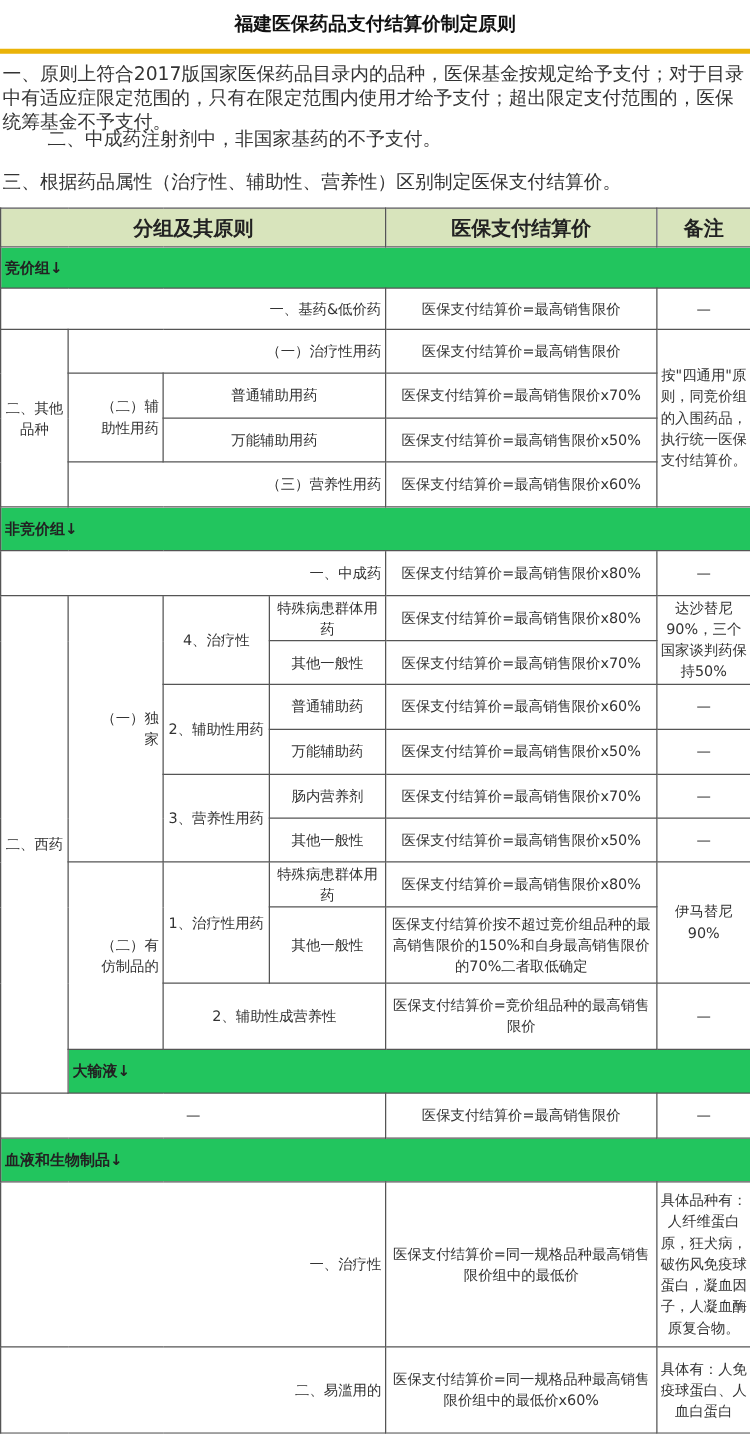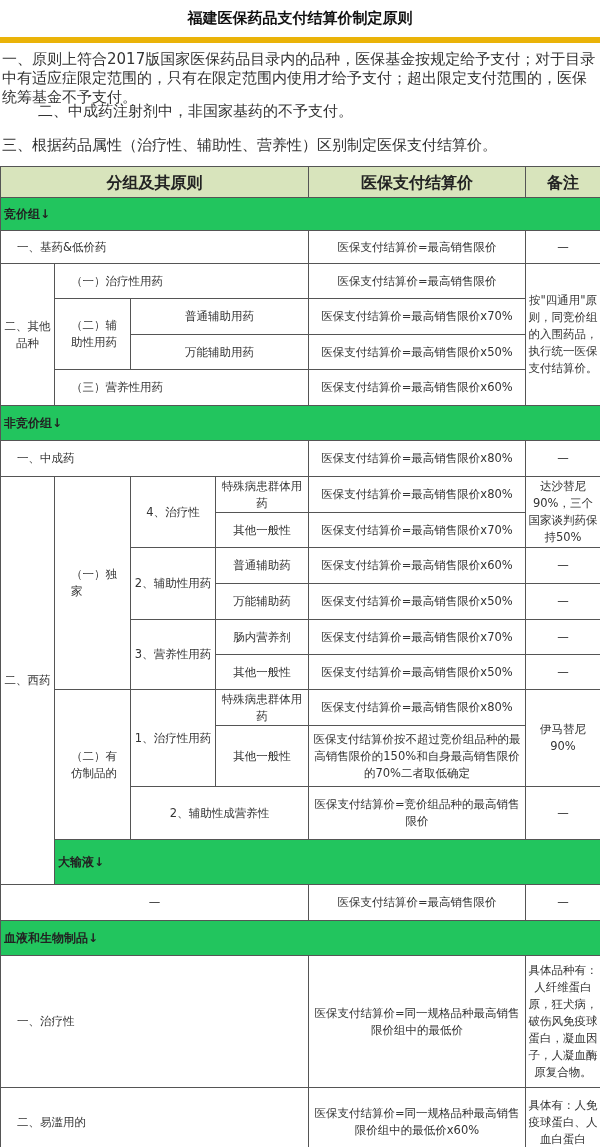--- a/index.html
+++ b/index.html
@@ -5,39 +5,39 @@
   html, body { margin: 0; padding: 0; background: #ffffff; }
   body {
     width: 600px; height: 1147px; overflow: hidden; position: relative;
     font-family: "DejaVu Sans", "Liberation Sans", sans-serif;
     color: #333333;
   }
   .title {
     position: absolute; left: 0; top: 0; width: 600px; height: 43px;
     display: flex; align-items: center; justify-content: center;
     font-size: 15px; font-weight: bold; color: #111;
-    border-bottom: 6px solid #eab308; box-sizing: border-box;
+    border-bottom: 4px solid #eab308; box-sizing: border-box;
   }
   .intro {
     position: absolute; left: 2px; width: 596px;
     font-size: 15px; line-height: 19px; color: #333;
   }
   table {
     position: absolute; left: 0; top: 166px;
     width: 600px; border-collapse: collapse; table-layout: fixed;
     font-size: 11.5px;
   }
   td, th {
     border: 1px solid #555555; padding: 0 3px; box-sizing: border-box;
     color: #333; font-weight: normal; line-height: 17px; overflow: hidden;
   }
   th { background: #d8e4bc; font-weight: bold; color: #222; font-size: 16px; }
   .grp td { background: #22c55e; font-weight: bold; color: #222; font-size: 12px; text-align: left; padding-left: 3px; }
   .c { text-align: center; }
-  .l { text-align: left; padding-left: 16px; }
+  .l { text-align: right; padding-left: 16px; }
   .rmk { text-align: center; padding: 0 2px; }
 </style>
 </head>
 <body>
 
 <div class="title">福建医保药品支付结算价制定原则</div>
 
 <div class="intro" style="top:50px;">一、原则上符合2017版国家医保药品目录内的品种，医保基金按规定给予支付；对于目录中有适应症限定范围的，只有在限定范围内使用才给予支付；超出限定支付范围的，医保统筹基金不予支付。</div>
 <div class="intro" style="top:102px;margin-left:36px;">二、中成药注射剂中，非国家基药的不予支付。</div>
 <div class="intro" style="top:136px;">三、根据药品属性（治疗性、辅助性、营养性）区别制定医保支付结算价。</div>
@@ -143,21 +143,21 @@
   <tr style="height:61px">
     <td class="c">其他一般性</td>
     <td class="c">医保支付结算价按不超过竞价组品种的最高销售限价的150%和自身最高销售限价的70%二者取低确定</td>
   </tr>
   <tr style="height:53px">
     <td colspan="2" class="c">2、辅助性成营养性</td>
     <td class="c">医保支付结算价=竞价组品种的最高销售限价</td>
     <td class="c">—</td>
   </tr>
 
-  <tr class="grp" style="height:45px">
+  <tr class="grp" style="height:35px">
     <td colspan="6">大输液↓</td>
   </tr>
   <tr style="height:36px">
     <td colspan="4" class="c">—</td>
     <td class="c">医保支付结算价=最高销售限价</td>
     <td class="c">—</td>
   </tr>
 
   <tr class="grp" style="height:35px">
     <td colspan="6">血液和生物制品↓</td>

